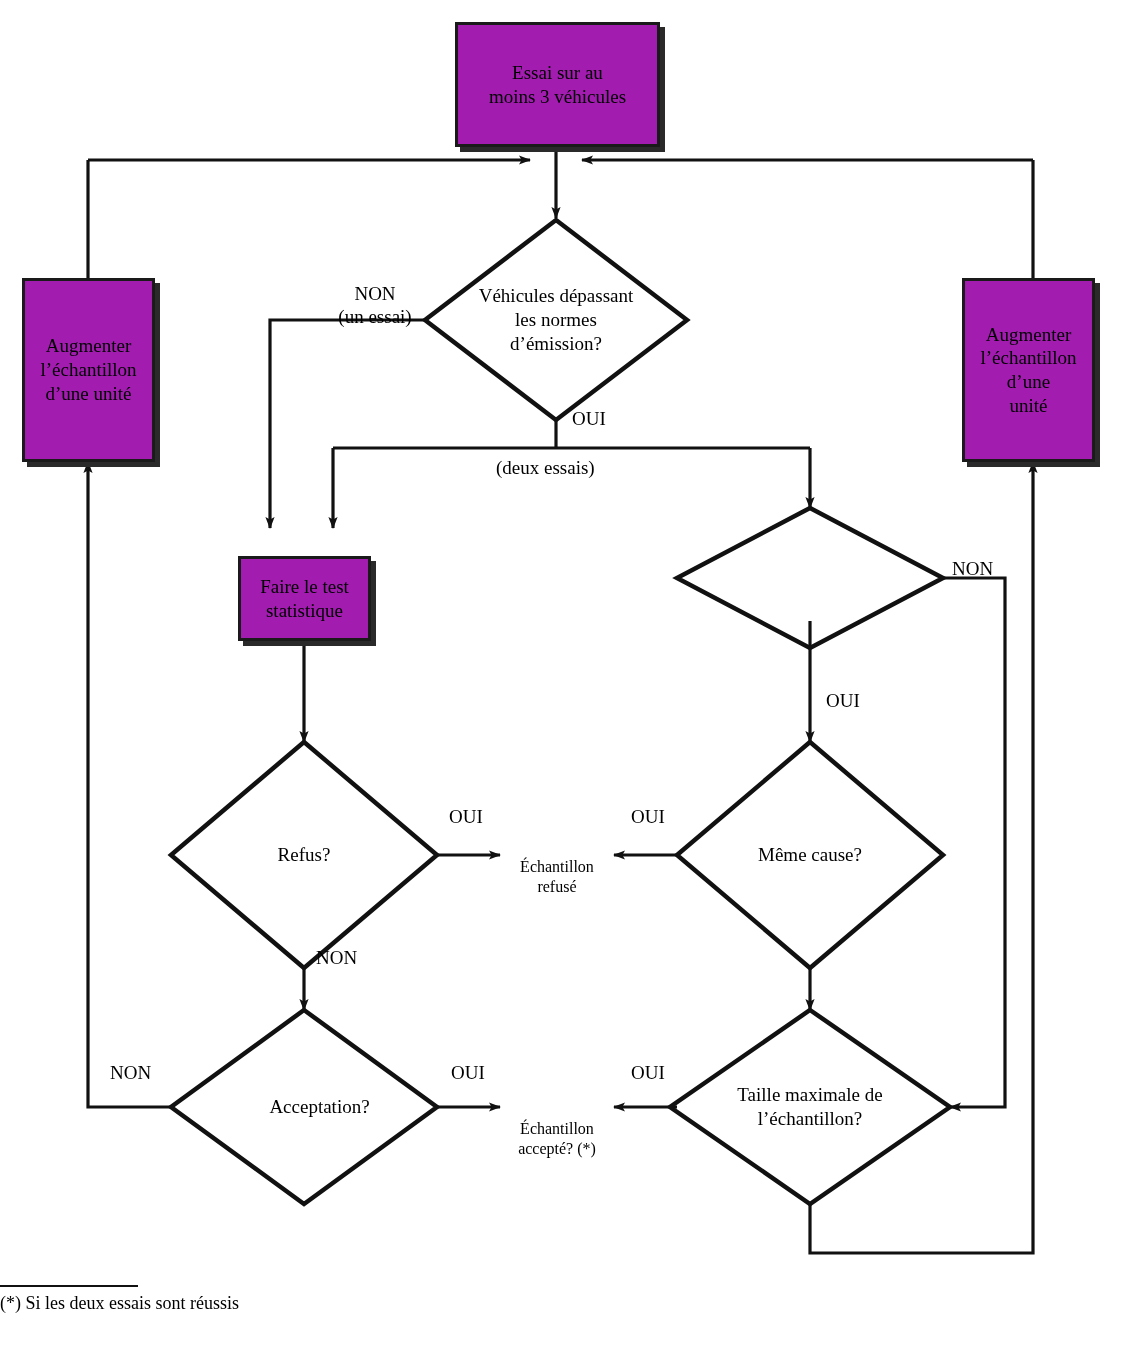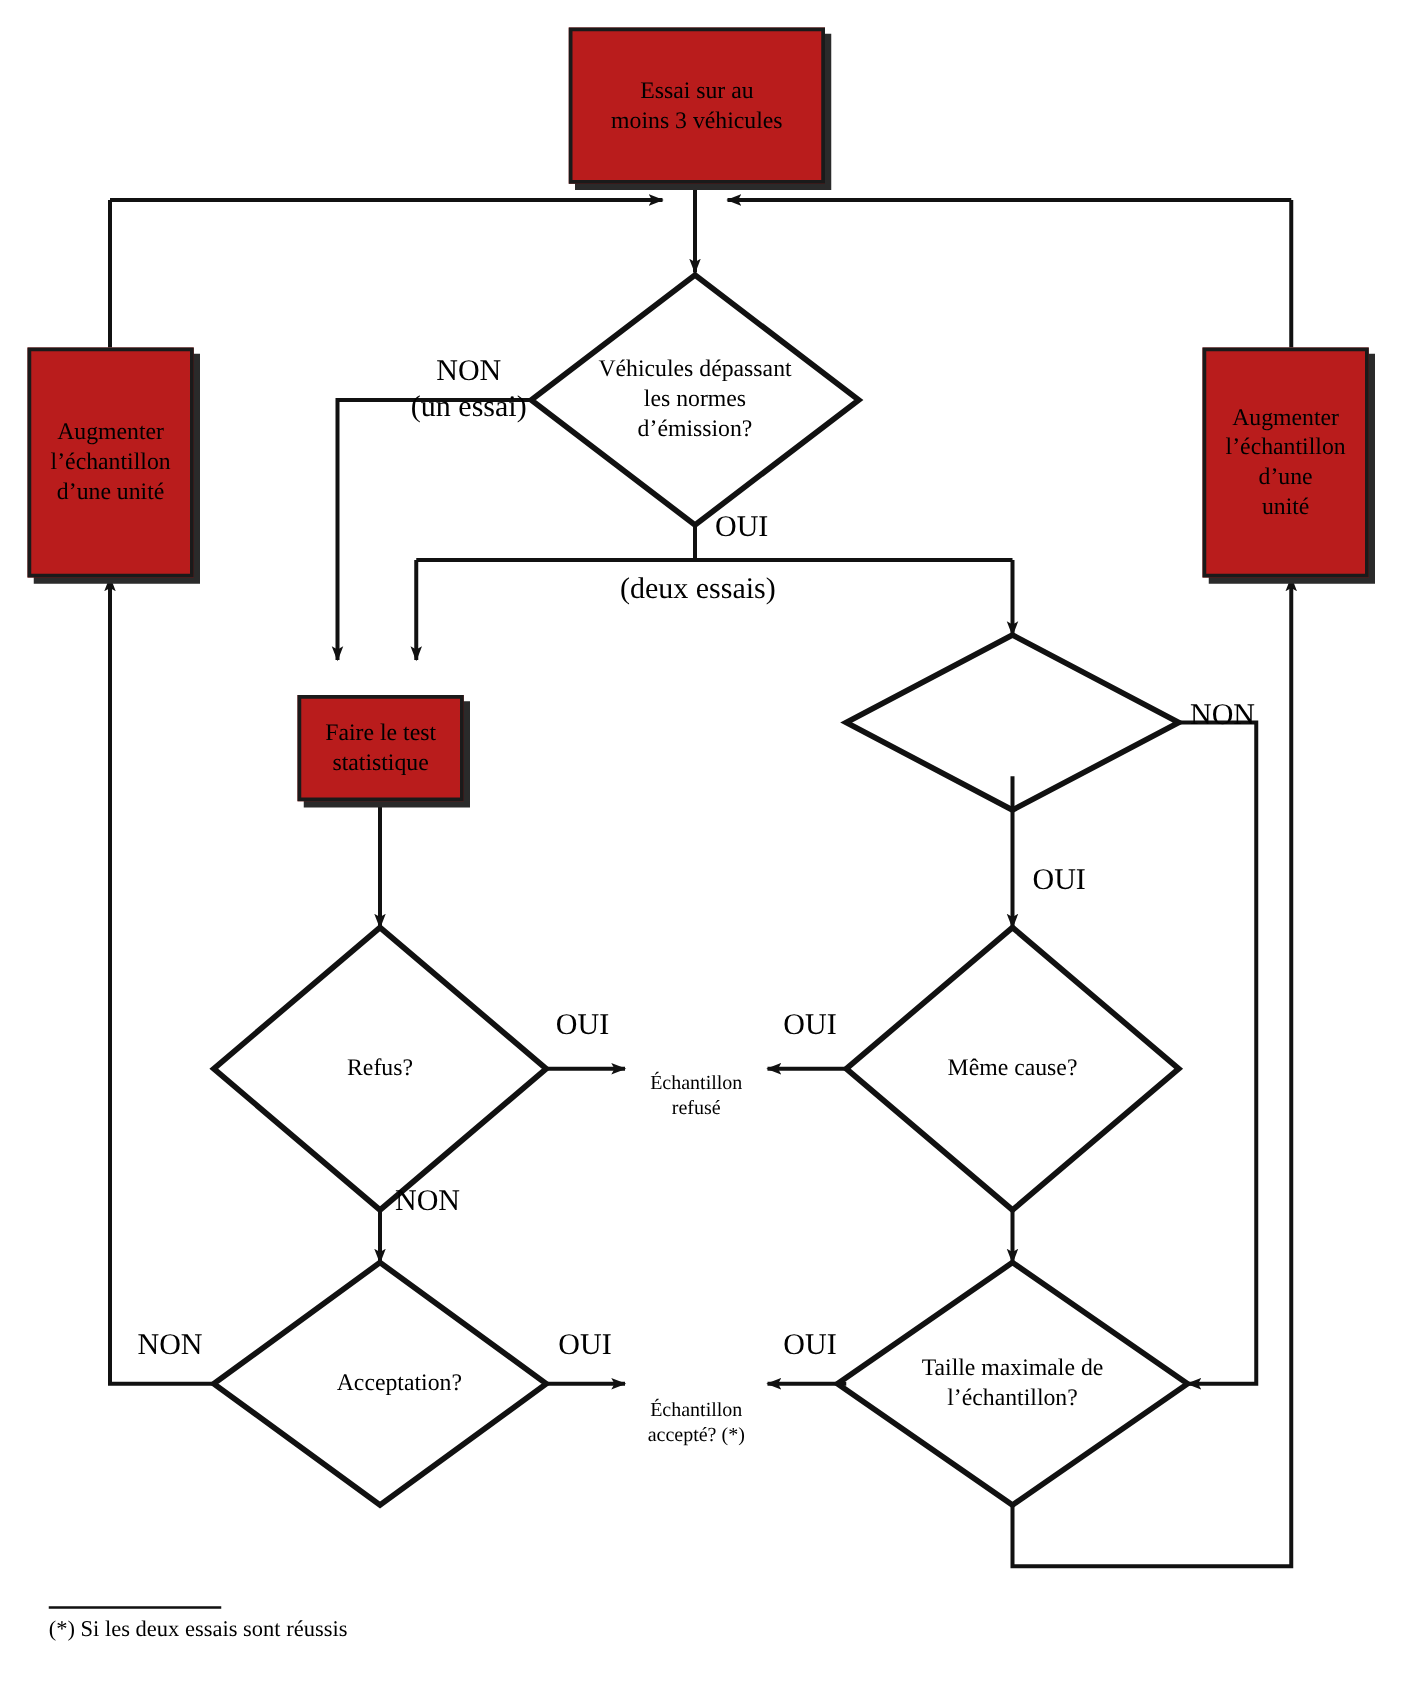--- a/index.html
+++ b/index.html
@@ -5,38 +5,38 @@
   html,body{margin:0;padding:0;background:#ffffff;}
   body{font-family:"Liberation Serif","DejaVu Serif",serif;color:#000;}
   #page{position:relative;width:1123px;height:1347px;overflow:hidden;background:#fff;}
   #wires{position:absolute;left:0;top:0;width:1123px;height:1347px;}
 
   .node{position:absolute;box-sizing:border-box;}
 
   
   .box{
     border:3px solid #1a1a1a;
-    background:#b91c1c;
+    background:#a21caf;
     box-shadow:5px 5px 0 #2a2a2a;
     display:flex;align-items:center;justify-content:center;
     text-align:center;
     line-height:1.25;
     font-size:19px;
   }
   .box span{display:block;padding:0 6px;}
 
   
   .plain{
     display:flex;align-items:center;justify-content:center;
     text-align:center;line-height:1.25;font-size:16px;background:transparent;margin-top:31px;
   }
 
   
   .elabel{
-    position:absolute;font-size:24px;line-height:1.2;text-align:center;
+    position:absolute;font-size:19px;line-height:1.2;text-align:center;
     white-space:nowrap;background:transparent;
   }
 
   
   .dtext{
     position:absolute;display:flex;align-items:center;justify-content:center;
     text-align:center;line-height:1.25;font-size:19px;pointer-events:none;
   }
 
   
@@ -188,18 +188,18 @@
   <div class="elabel" style="left:316px;top:947px;width:60px;text-align:left;">NON</div>
 
   <div class="elabel" style="left:618px;top:806px;width:60px;text-align:center;">OUI</div>
 
   <div class="elabel" style="left:110px;top:1062px;width:70px;text-align:left;">NON</div>
 
   <div class="elabel" style="left:438px;top:1062px;width:60px;text-align:center;">OUI</div>
 
   <div class="elabel" style="left:618px;top:1062px;width:60px;text-align:center;">OUI</div>
 
-  <div id="footnote" style="top:1285px;margin-left:39px;">
+  <div id="footnote" style="top:1285px;">
     <div class="rule"></div>
     <div class="ftext">(*) Si les deux essais sont réussis</div>
   </div>
 
 </div>
 
 </body></html>

